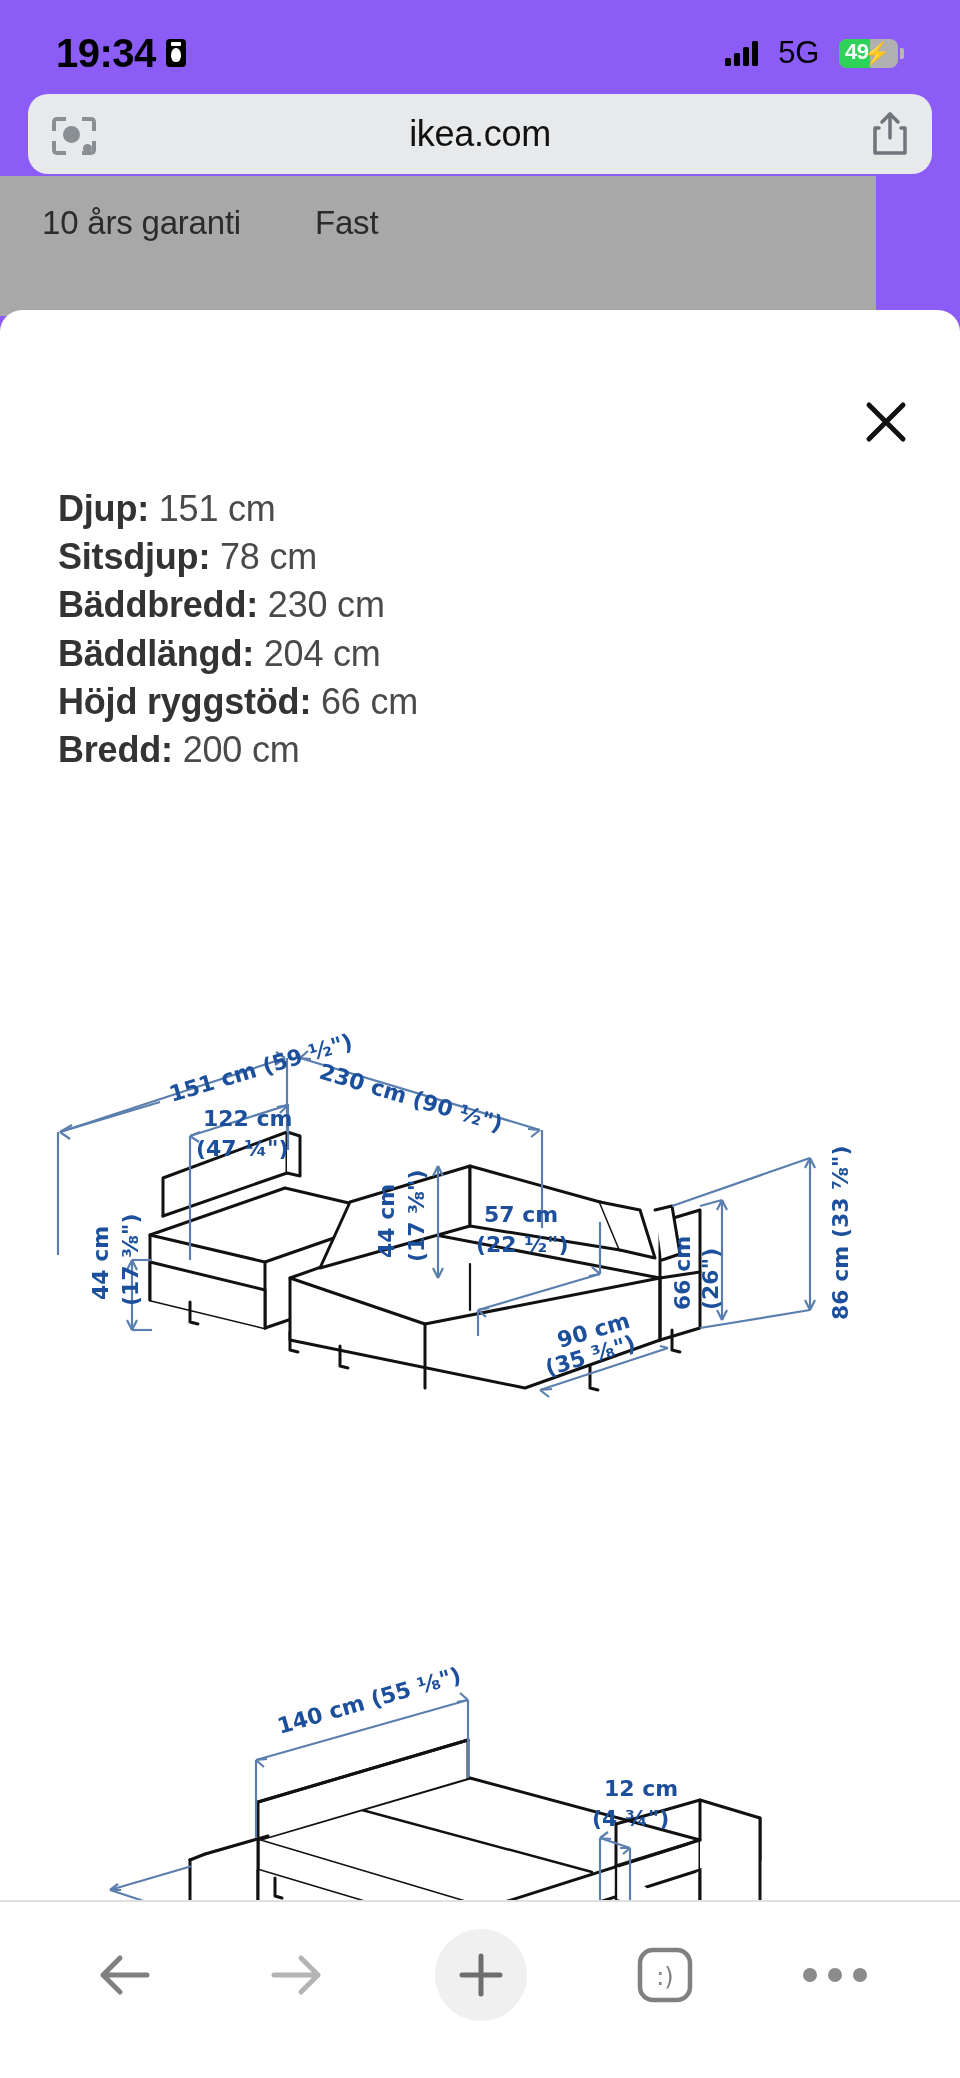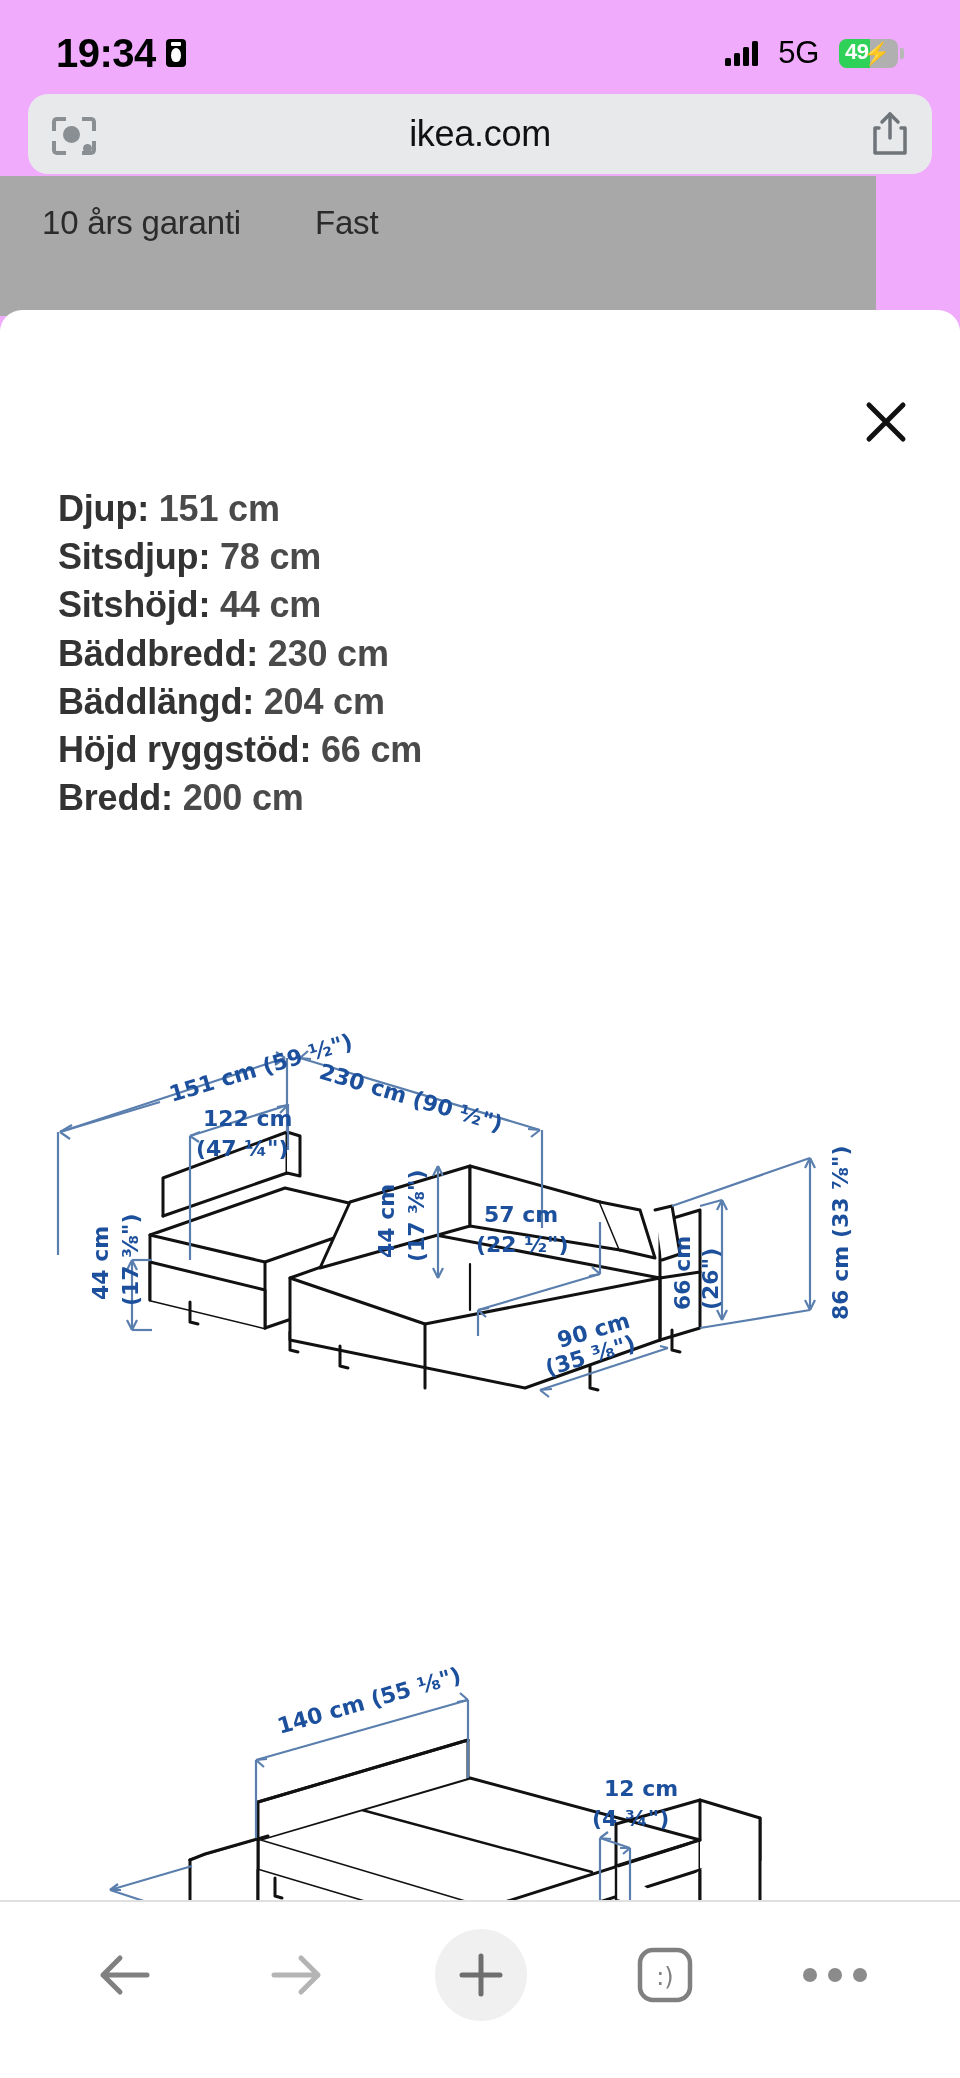--- a/index.html
+++ b/index.html
@@ -2,21 +2,21 @@
 <html><head>
 <meta charset="utf-8">
 <style>
   * { box-sizing: border-box; margin: 0; padding: 0; }
   html, body {
     width: 960px; height: 2078px;
     background: #ffffff;
     font-family: "Liberation Sans", sans-serif;
     overflow: hidden;
   }
-  .phone { position: relative; width: 960px; height: 2078px; background: #f0abfc; }
+  .phone { position: relative; width: 960px; height: 2078px; background: #8b5cf6; }
 
   
   .statusbar {
     position: absolute; top: 0; left: 0; width: 960px; height: 88px;
     display: flex; align-items: center; justify-content: space-between;
     padding: 18px 56px 0 56px;
   }
   .sb-left { display: flex; align-items: center; gap: 10px; }
   .sb-time { font-size: 40px; font-weight: 600; letter-spacing: -0.5px; color: #000; }
   .sb-lock {
@@ -91,21 +91,21 @@
   }
   .close-btn {
     position: absolute; right: 46px; top: 84px; width: 56px; height: 56px;
     display: flex; align-items: center; justify-content: center;
   }
 
   
   .specs { position: absolute; left: 58px; top: 175px; right: 40px; }
   .spec-row { font-size: 36px; line-height: 1.34; color: #3c3c3c; letter-spacing: -0.2px; white-space: nowrap; }
   .spec-row b { font-weight: 700; color: #333; }
-  .spec-row span { font-weight: 700; color: #4a4a4a; margin-top: 37px; }
+  .spec-row span { font-weight: 400; color: #4a4a4a; margin-top: 37px; }
 
   
   .diagram { position: absolute; left: 0; width: 960px; }
   #diagram-1 { top: 700px; height: 620px; }
   #diagram-2 { top: 1350px; height: 470px; }
   svg { display: block; }
   .dimtext { font-family: "DejaVu Sans", sans-serif; font-weight: 700; fill: #1c4f9c; }
 
   
   .toolbar {
@@ -187,24 +187,20 @@
     </div>
 
     <div class="specs">
       <div class="spec-row">
         <b>Djup:</b>
         <span>151 cm</span>
       </div>
       <div class="spec-row">
         <b>Sitsdjup:</b>
         <span>78 cm</span>
-      </div>
-      <div class="spec-row">
-        <b>Sitshöjd:</b>
-        <span>44 cm</span>
       </div>
       <div class="spec-row">
         <b>Bäddbredd:</b>
         <span>230 cm</span>
       </div>
       <div class="spec-row">
         <b>Bäddlängd:</b>
         <span>204 cm</span>
       </div>
       <div class="spec-row">

